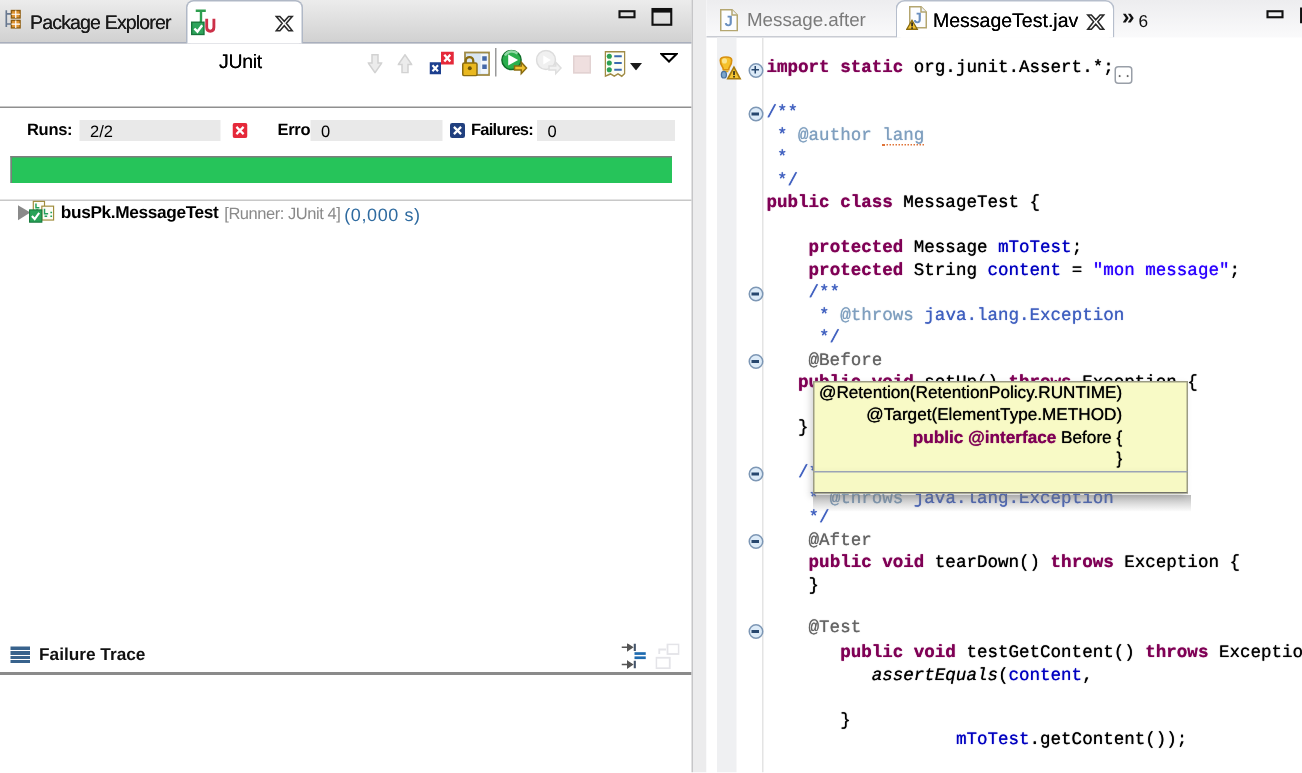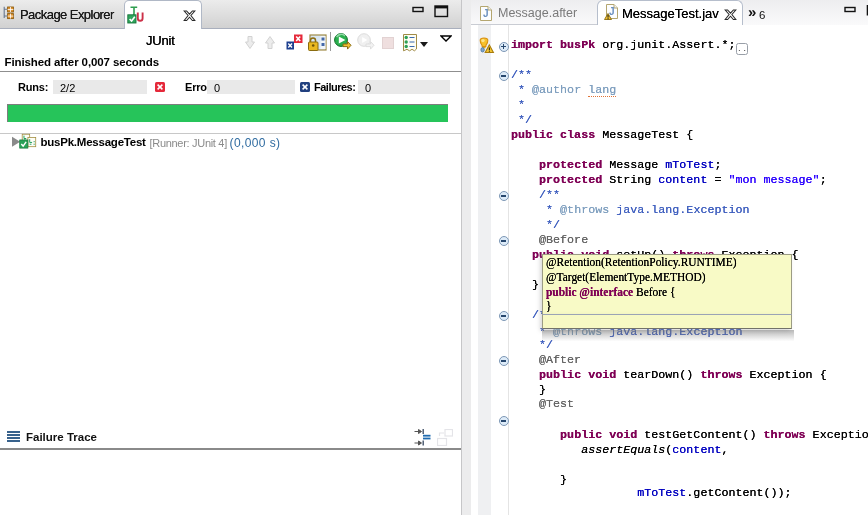--- a/index.html
+++ b/index.html
@@ -94,21 +94,20 @@
     <circle cx="3.2" cy="12.5" r="1.7" fill="#2ea055"></circle>
     <path d="M6.5 3.5 H11.5 M6.5 8 H11.5 M6.5 12.5 H11.5" stroke="#3a6ab0" stroke-width="1.2"></path>
   </svg>
   <svg class="abs" style="left:420px;top:42px;" width="8" height="5" viewBox="0 0 8 5">
       <path d="M0 0 H8 L4 5 Z" fill="#1a1a1a"></path>
     </svg>
   <svg class="abs" style="left:440px;top:35px;" width="12" height="7" viewBox="0 0 12 7">
       <path d="M1 1 H11 L6 6 Z" fill="#fff" stroke="#000" stroke-width="1.3"></path>
     </svg>
 
-  <div class="abs" style="left:4.5px;top:56px;font-size:11.5px;font-weight:bold;letter-spacing:-0.1px;color:#000;">Finished after 0,007 seconds</div>
   <div class="abs" style="left:0;top:71px;width:461px;height:1px;background:#8f8f8f;"></div>
 
   <div class="abs" style="left:18px;top:81px;font-size:11px;font-weight:bold;letter-spacing:-0.2px;color:#000;">Runs:</div>
   <div class="abs" style="left:53px;top:80px;width:93.5px;height:13.5px;background:#e9e9e9;"></div>
   <div class="abs" style="left:60px;top:81.5px;font-size:11px;color:#000;">2/2</div>
   <svg class="abs" style="left:155px;top:81.5px;" width="10" height="10" viewBox="0 0 10 10">
     <rect x="0" y="0" width="10" height="10" rx="1.5" fill="#e5293a"></rect>
     <path d="M2.6 2.6 l4.8 4.8 M7.4 2.6 l-4.8 4.8" stroke="#fff" stroke-width="1.5"></path>
   </svg>
   <div class="abs" style="left:169px;top:81px;font-size:11px;font-weight:bold;letter-spacing:-0.2px;color:#000;margin-left:16px;">Errors:</div>
@@ -227,45 +226,45 @@
 <div class="fold" style="top:311px;">
     <b></b>
   </div>
 <div class="fold" style="top:356px;">
     <b></b>
   </div>
 <div class="fold" style="top:416px;">
     <b></b>
   </div>
 
-<div class="cl" style="top:38px;"><span class="kw">import busPk</span> org.junit.Assert.*;<span style="display:inline-block;width:12px;height:12.5px;border:1px solid #999fa8;border-radius:2.5px;margin-left:0.5px;vertical-align:-2.5px;font-size:8px;line-height:9px;text-align:center;color:#666;letter-spacing:0.5px;">..</span></div>
+<div class="cl" style="top:38px;"><span class="kw">import static</span> org.junit.Assert.*;<span style="display:inline-block;width:12px;height:12.5px;border:1px solid #999fa8;border-radius:2.5px;margin-left:0.5px;vertical-align:-2.5px;font-size:8px;line-height:9px;text-align:center;color:#666;letter-spacing:0.5px;">..</span></div>
 <div class="cl cm" style="top:68px;">/**</div>
 <div class="cl cm" style="top:83px;"> * <span class="tg">@author <span class="blay">lang</span></span></div>
 <div class="cl cm" style="top:98px;"> *</div>
 <div class="cl cm" style="top:113px;"> */</div>
 <div class="cl" style="top:128px;"><span class="kw">public class</span> MessageTest {</div>
 <div class="cl" style="top:158px;">    <span class="kw">protected</span> Message <span class="fl">mToTest</span>;</div>
 <div class="cl" style="top:173px;">    <span class="kw">protected</span> String <span class="fl">content</span> = <span class="st">"mon message"</span>;</div>
 <div class="cl cm" style="top:188px;">    /**</div>
 <div class="cl cm" style="top:203px;">     * <span class="tg">@throws</span> java.lang.Exception</div>
 <div class="cl cm" style="top:218px;">     */</div>
 <div class="cl an" style="top:233px;">    @Before</div>
 <div class="cl" style="top:248px;">   <span class="kw">public void</span> setUp() <span class="kw">throws</span> Exception {</div>
 <div class="cl" style="top:278px;">   }</div>
 <div class="cl cm" style="top:308px;">   /**</div>
 <div class="cl cm" style="top:325px;">    * <span class="tg">@throws</span> java.lang.Exception</div>
 <div class="cl cm" style="top:338px;">    */</div>
 <div class="cl an" style="top:353px;">    @After</div>
 <div class="cl" style="top:368px;font-family:Liberation Mono, monospace;">    <span class="kw">public void</span> tearDown() <span class="kw">throws</span> Exception {</div>
 <div class="cl" style="top:383px;">    }</div>
-<div class="cl an" style="top:397px;">    @Test</div>
+<div class="cl an" style="top:411px;">    @Test</div>
 <div class="cl" style="top:428px;">       <span class="kw">public void</span> testGetContent() <span class="kw">throws</span> Exception {</div>
 <div class="cl" style="top:443px;">          <span style="font-style:italic;text-align:center;">assertEquals</span>(<span class="fl">content</span>,</div>
 <div class="cl" style="top:458px;margin-top:28px;">                  <span class="fl">mToTest</span>.getContent());</div>
 <div class="cl" style="top:473px;">       }</div>
 
 <div class="abs" style="left:541.5px;top:254px;width:250.5px;height:59.5px;background:#f8fac6;border:1px solid #9c9c84;border-bottom:none;box-shadow:-2px 2px 4px rgba(130,130,130,0.3);"></div>
 <div class="abs" style="left:541.5px;top:313.5px;width:250.5px;height:15.9px;background:#f7f9c4;border:1px solid #9c9c84;border-top:1px solid #9ba3b5;border-bottom:1.5px solid #72726a;box-shadow:-2px 2px 4px rgba(130,130,130,0.3);"></div>
 <div class="abs" style="left:541.5px;top:329.9px;width:252px;height:11px;background:linear-gradient(rgba(115,115,115,0.5),rgba(215,215,215,0.05));"></div>
-<div class="abs" style="left:546px;top:255.2px;font-family:Liberation Serif, serif;font-size:11.45px;line-height:14.7px;white-space:pre;color:#000;text-shadow:0 0 0.55px;">@Retention(RetentionPolicy.RUNTIME)
+<div class="abs" style="left:546px;top:255.2px;font-family:Liberation Sans, sans-serif;font-size:11.45px;line-height:14.7px;white-space:pre;color:#000;text-shadow:0 0 0.55px;text-align:right;">@Retention(RetentionPolicy.RUNTIME)
 @Target(ElementType.METHOD)
 <span class="kw">public @interface</span> Before {
 }</div>
 
 </body></html>

